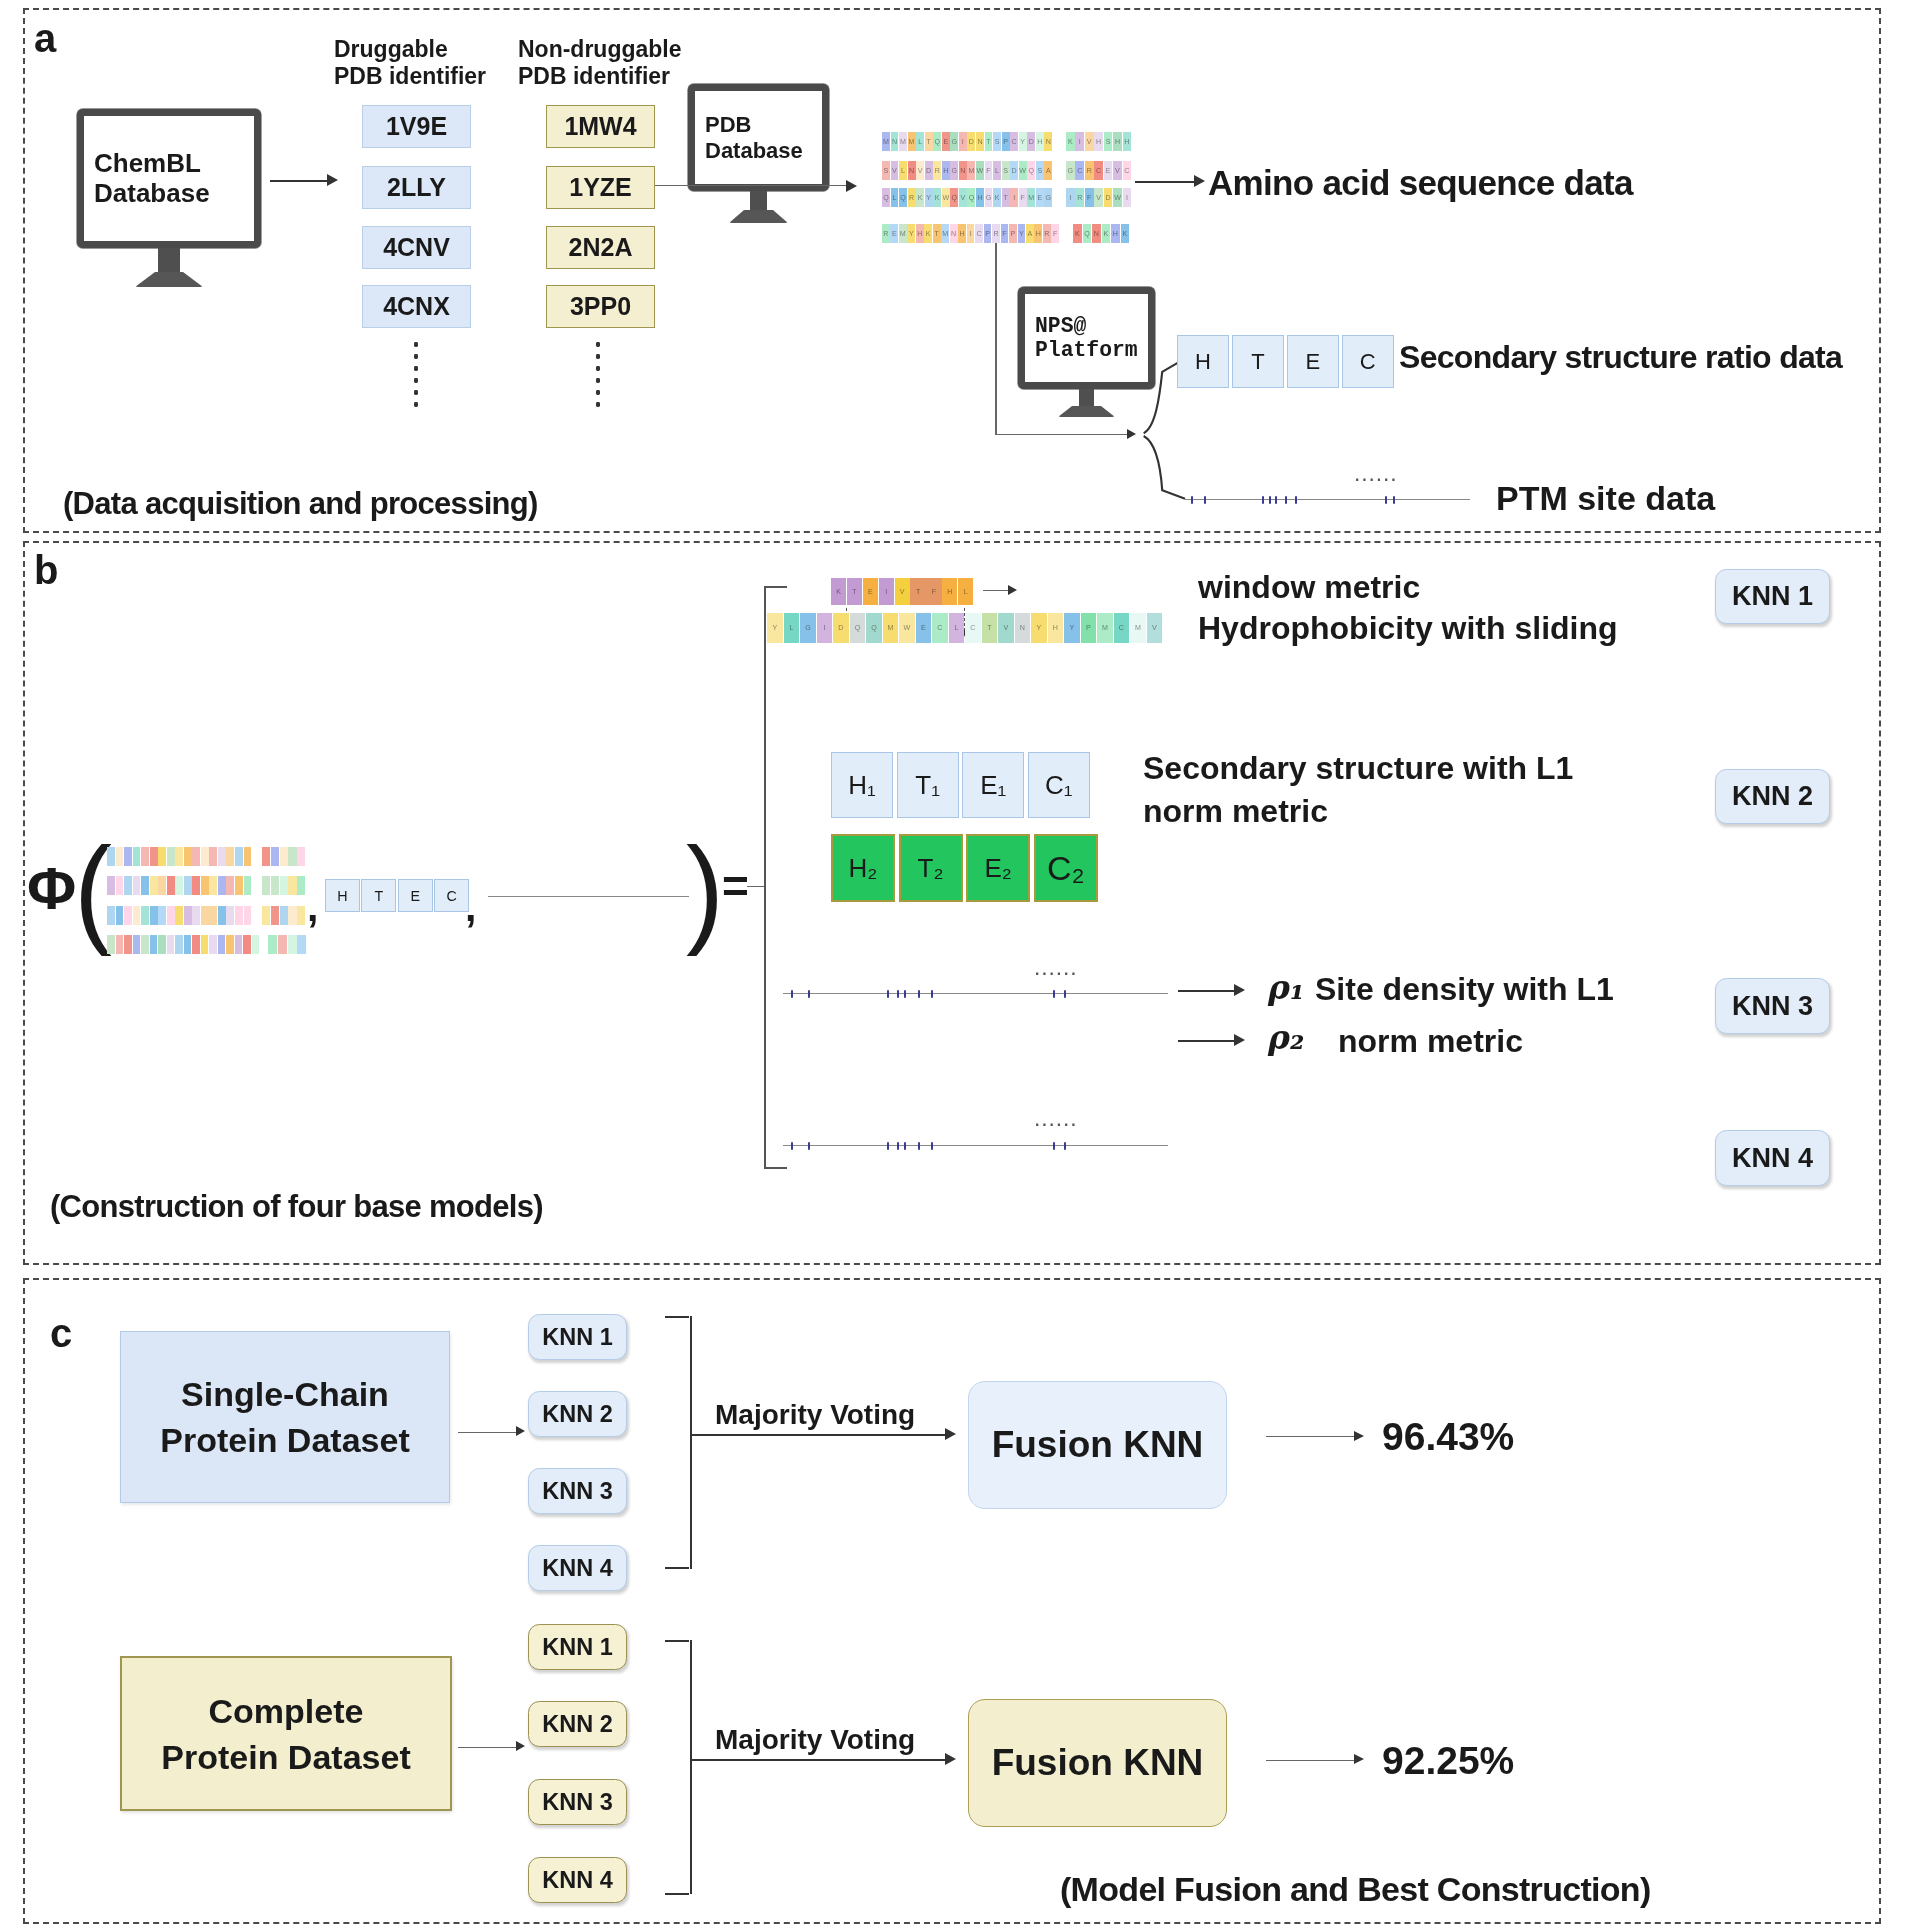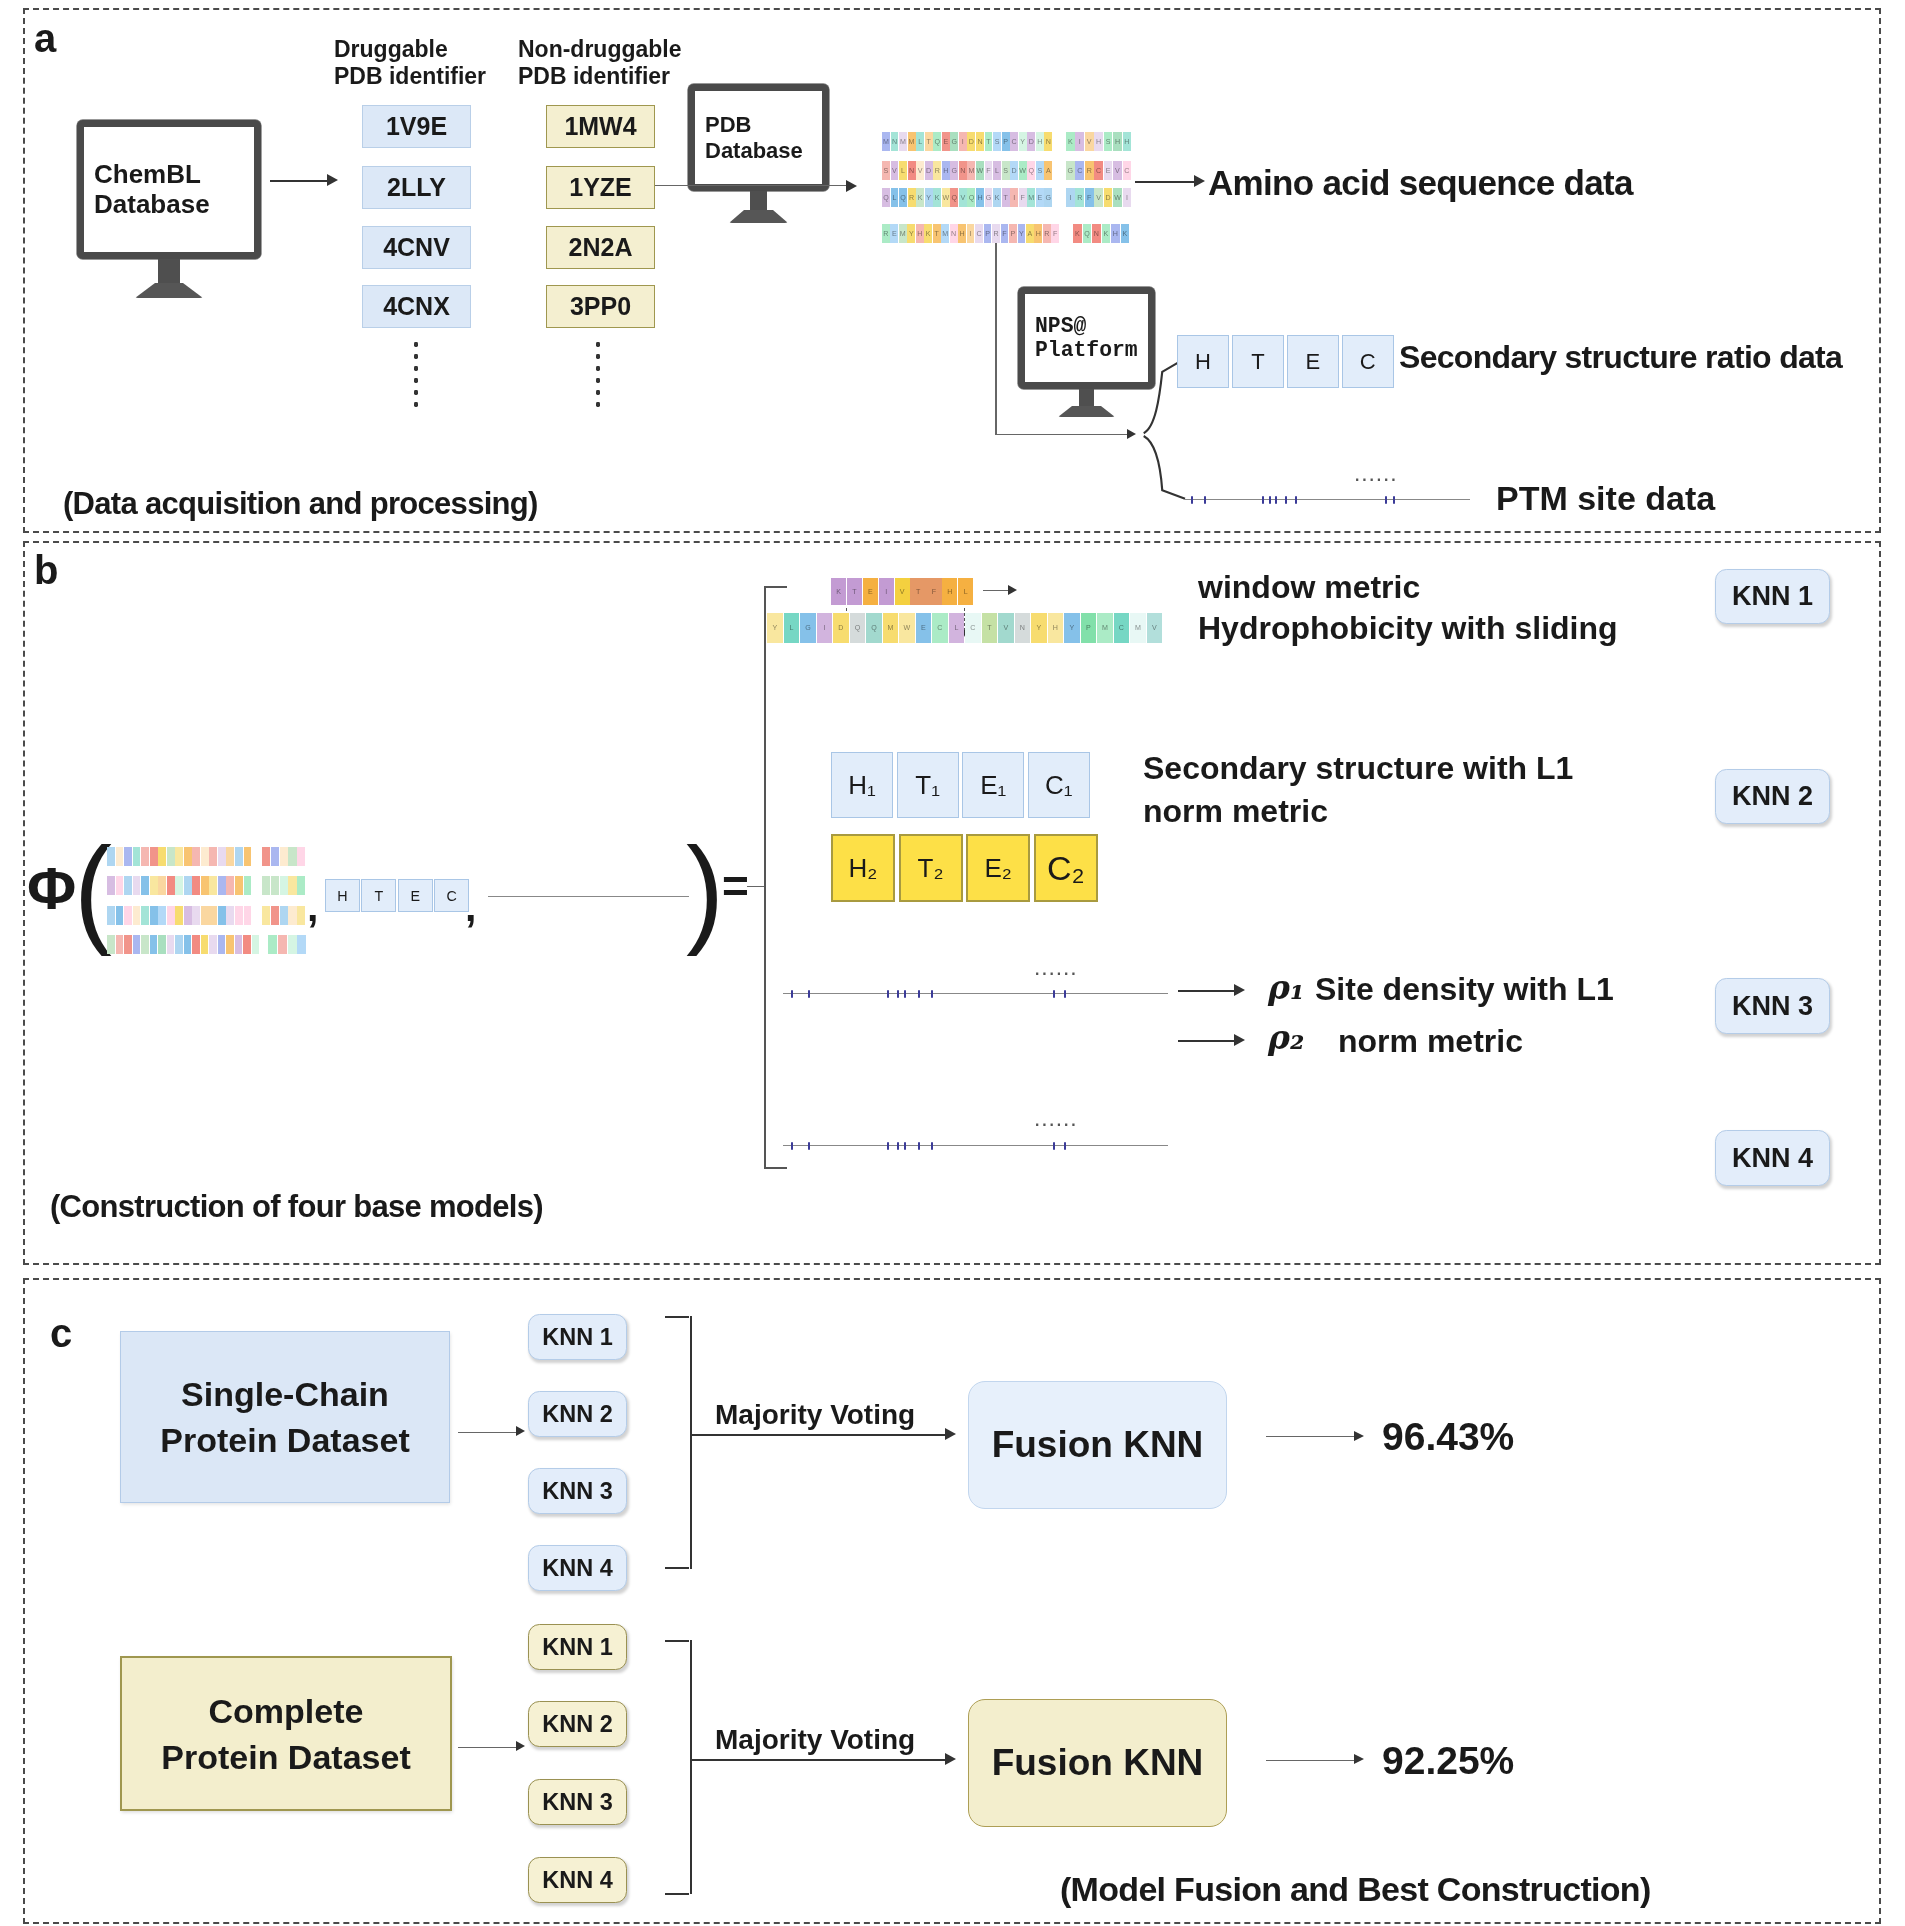--- a/index.html
+++ b/index.html
@@ -27,21 +27,21 @@
   .idyellow{background:#f4efd0;border-color:#9f974f;}
   .vdots{position:absolute;display:flex;flex-direction:column;gap:7.1px;}
   .vdots b{width:4.3px;height:5px;background:#333;border-radius:1.4px;}
   
   .strip{position:absolute;display:flex;}
   .strip span{flex:1;margin-right:0.7px;display:flex;align-items:center;justify-content:center;font-size:7.1px;color:rgba(0,0,0,0.45);overflow:hidden;}
   
   .cellrow{position:absolute;display:flex;gap:2.9px;}
   .cell{display:flex;align-items:center;justify-content:center;font-weight:500;border:1.4px solid;}
   .cblue{background:#e2edfa;border-color:#a9c6e6;}
-  .cyellow{background:#fde047;border-color:#a89a3f;border-width:2.1px;text-align:center;}
+  .cyellow{background:#22c55e;border-color:#a89a3f;border-width:2.1px;text-align:center;}
   
   .tickline{position:absolute;border-top:1.4px solid #888;}
   .tickline i{position:absolute;top:-4.3px;width:2.1px;height:8.6px;background:#3b3b98;border-radius:1.4px;}
   .hdots{position:absolute;font-size:15.7px;letter-spacing:2.9px;color:#555;font-weight:bold;}
   
   .knnbtn{position:absolute;display:flex;align-items:center;justify-content:center;font-weight:bold;border-radius:11.4px;border:1.4px solid;box-shadow:1.4px 2.1px 2.9px rgba(0,0,0,0.18);}
   .kblue{background:#e3edfa;border-color:#b4cce8;}
   .kyellow{background:#f6f1d3;border-color:#9a9152;}
   
   .dsbox{position:absolute;display:flex;flex-direction:column;align-items:center;justify-content:center;font-weight:bold;text-align:center;}
@@ -55,21 +55,21 @@
   .bigparen{position:absolute;font-size:114px;font-weight:400;transform:scaleY(1.05);transform-origin:center;line-height:1;}
 </style>
 </head>
 <body>
 
 <div id="canvas">
 
   <div class="panel" style="left:23px;top:7.8px;width:1854px;height:521px;"></div>
   <div class="plabel" style="left:34px;top:15.7px;">a</div>
 
-  <div class="monitor" style="left:77px;top:120px;">
+  <div class="monitor" style="left:77px;top:109px;">
     <div class="screen" style="width:150px;height:114px;font-size:26px;">
       <div>ChemBL</div>
       <div>Database</div>
     </div>
     <div class="neck"></div>
     <div class="foot"></div>
   </div>
   <div class="hl" style="left:270px;top:180px;width:58px;"></div>
   <div class="ah-r" style="left:327px;top:174px;"></div>
 

